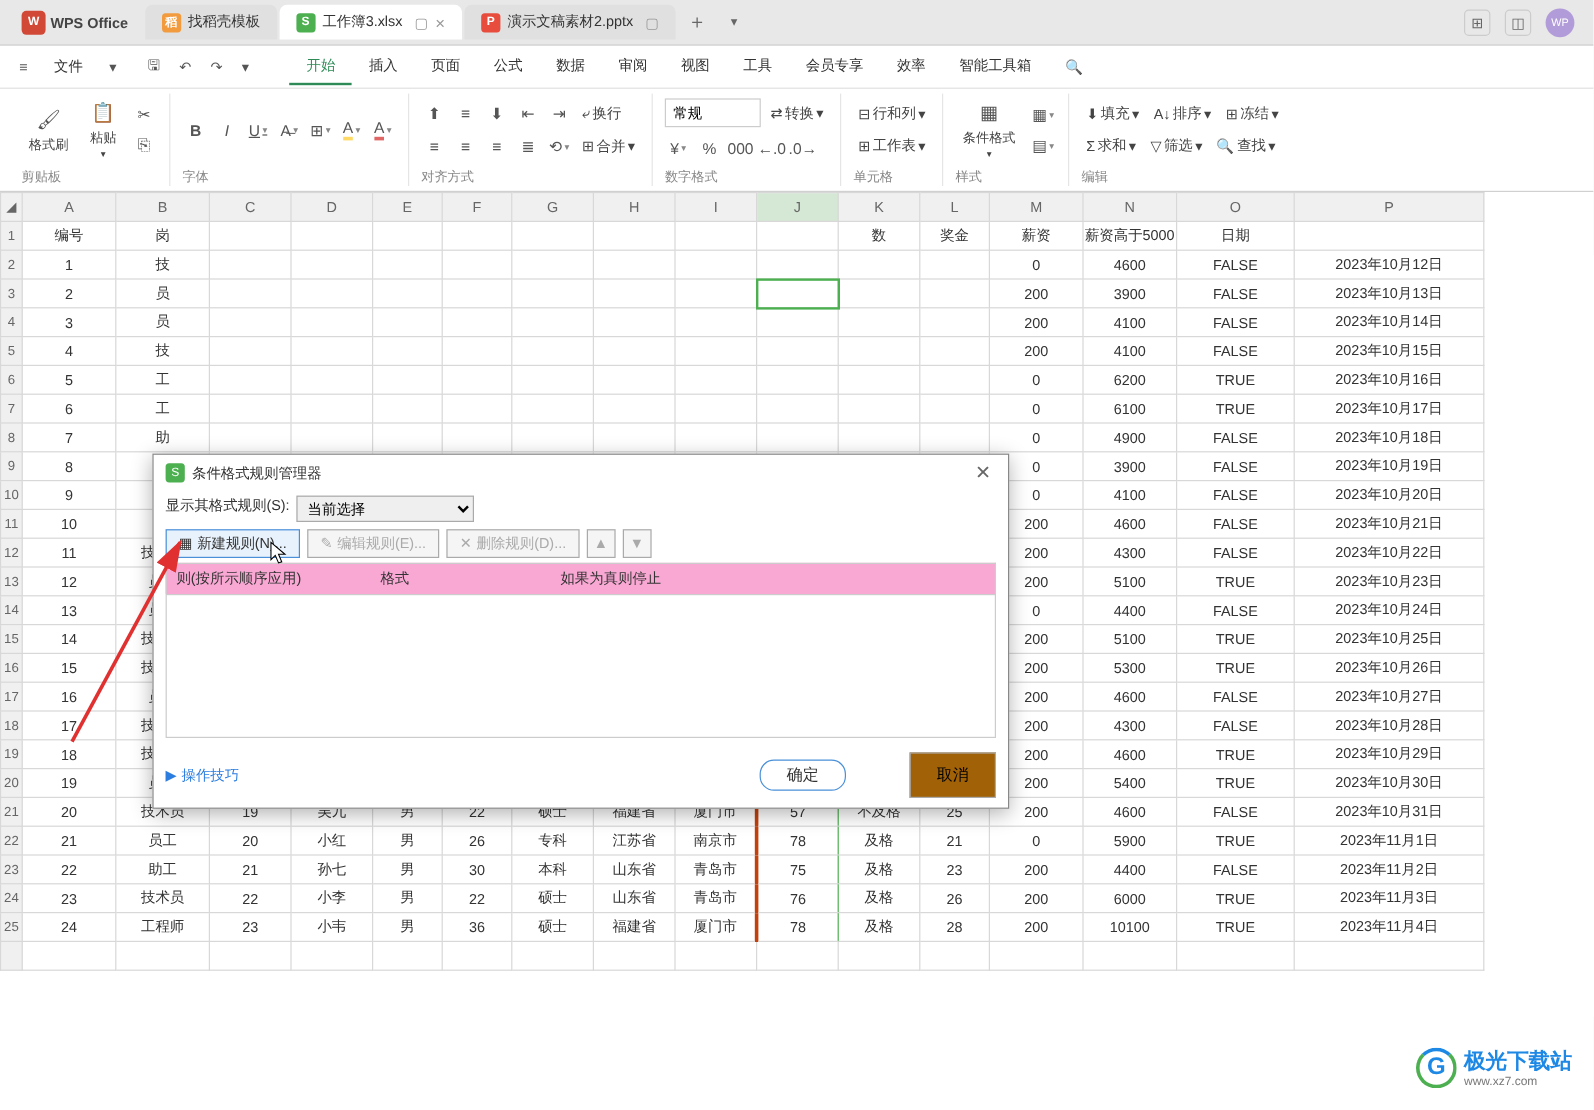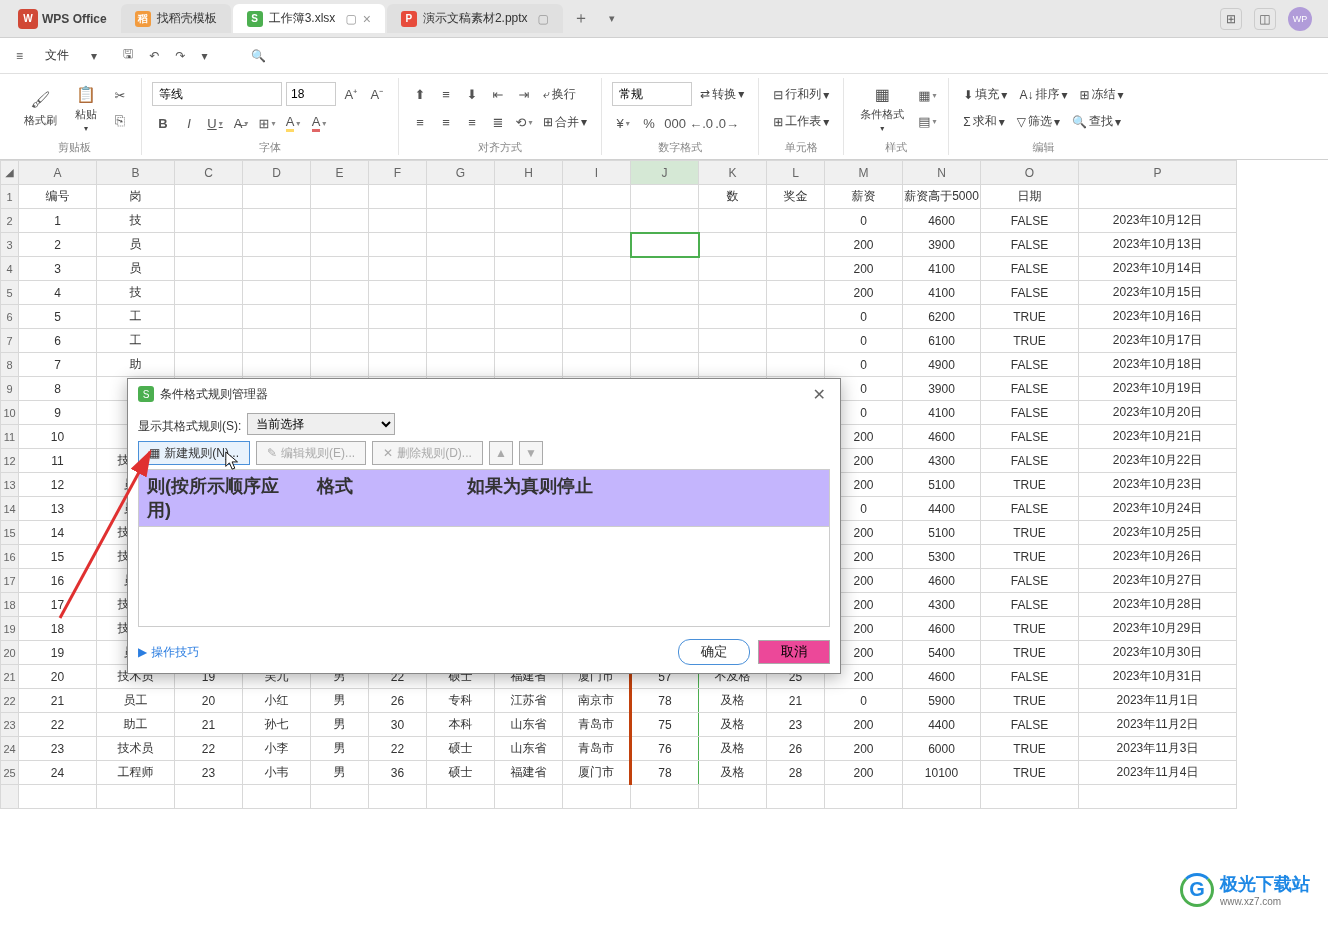--- a/index.html
+++ b/index.html
@@ -29,21 +29,21 @@
 .menu-btn { padding: 4px 6px; color: #555; }
 .menu-file { padding: 4px 12px; color: #333; }
 .menu-item { padding: 6px 14px; color: #333; cursor: pointer; }
 .menu-item.active { color: #2e8b57; border-bottom: 2px solid #2e8b57; font-weight: 500; }
 .menu-search { margin-left: 10px; color: #999; }
 
 
 .ribbon { height: 86px; display: flex; border-bottom: 1px solid #d0d0d0; padding: 4px 8px; }
 .rgroup { display: flex; flex-direction: column; border-right: 1px solid #e5e5e5; padding: 0 10px; }
 .rgroup-content { flex: 1; display: flex; align-items: center; gap: 6px; }
-.rgroup-label { text-align: center; font-size: 11px; color: #888; padding-top: 2px; }
+.rgroup-label { font-size: 11px; color: #888; padding-top: 2px; }
 .rbtn { display: flex; flex-direction: column; align-items: center; gap: 2px; padding: 4px 6px; cursor: pointer; font-size: 11px; color: #444; }
 .rbtn-icon { width: 22px; height: 22px; display: flex; align-items: center; justify-content: center; font-size: 16px; color: #555; }
 .rcol { display: flex; flex-direction: column; gap: 4px; }
 .rrow { display: flex; gap: 4px; align-items: center; }
 .font-select { width: 130px; height: 24px; border: 1px solid #ccc; padding: 0 6px; font-size: 12px; }
 .size-select { width: 50px; height: 24px; border: 1px solid #ccc; padding: 0 4px; font-size: 12px; }
 .mini-btn { width: 22px; height: 22px; border: 1px solid transparent; display: flex; align-items: center; justify-content: center; cursor: pointer; font-size: 13px; color: #555; }
 .mini-btn.dd::after { content: "▾"; font-size: 8px; margin-left: 2px; color: #888; }
 .split-btn { display: flex; align-items: center; gap: 2px; font-size: 12px; color: #444; padding: 2px 4px; }
 .num-select { width: 80px; height: 24px; border: 1px solid #ccc; padding: 0 6px; font-size: 12px; }
@@ -66,35 +66,35 @@
 .colhdr.sel { background: #d5e8d5; }
 .cell-sel { outline: 2px solid #4caf50; outline-offset: -1px; }
 td.colJ { border-left: 3px solid #c2410c; border-right: 1px solid #4caf50; }
 
 
 .dialog { position: absolute; left: 127px; top: 218px; width: 714px; height: 296px; background: #fff; border: 1px solid #888; box-shadow: 0 4px 16px rgba(0,0,0,0.3); z-index: 100; display: flex; flex-direction: column; }
 .dlg-title { height: 30px; display: flex; align-items: center; padding: 0 10px; font-size: 12px; }
 .dlg-title-icon { width: 16px; height: 16px; background: #4caf50; border-radius: 3px; color: #fff; display: flex; align-items: center; justify-content: center; font-size: 10px; margin-right: 6px; }
 .dlg-close { margin-left: auto; font-size: 16px; color: #666; cursor: pointer; padding: 0 4px; }
 .dlg-body { flex: 1; padding: 4px 10px; display: flex; flex-direction: column; }
-.dlg-row1 { display: flex; align-items: flex-end; gap: 6px; margin-bottom: 6px; }
+.dlg-row1 { display: flex; align-items: flex-start; gap: 6px; margin-bottom: 6px; }
 .dlg-select { width: 148px; height: 22px; border: 1px solid #aaa; font-size: 12px; padding: 0 4px; }
 .dlg-toolbar { display: flex; gap: 6px; margin-bottom: 4px; }
 .dlg-btn { height: 24px; padding: 0 10px; border: 1px solid #aaa; background: #f5f5f5; font-size: 12px; display: flex; align-items: center; gap: 4px; cursor: pointer; }
 .dlg-btn.hl { border-color: #4a90d9; background: #e8f2fc; }
 .dlg-btn.disabled { color: #aaa; }
 .dlg-arrow { width: 24px; justify-content: center; }
-.dlg-list-hdr { display: flex; border: 1px solid #ccc; border-bottom: none; background: #c4b5fd; font-size: 18px; font-weight: bold; }
+.dlg-list-hdr { display: flex; border: 1px solid #ccc; border-bottom: none; background: #f9a8d4; font-size: 12px; }
 .dlg-list-hdr div { padding: 4px 8px; }
 .dlg-list { flex: 1; border: 1px solid #ccc; background: #fff; }
 .dlg-footer { display: flex; align-items: center; padding: 8px 10px; gap: 8px; }
 .dlg-tip { color: #2b7de0; display: flex; align-items: center; gap: 4px; font-size: 12px; }
 .dlg-footer-btn { margin-left: auto; border-radius: 12px; }
 .dlg-ok { width: 72px; height: 26px; border: 1px solid #4a90d9; background: #fff; color: #333; cursor: pointer; }
-.dlg-cancel { width: 72px; height: 24px; border: 1px solid #aaa; background: #ec4899; cursor: pointer; }
+.dlg-cancel { width: 72px; height: 38px; border: 1px solid #aaa; background: #a16207; cursor: pointer; margin-left: 45px; }
 
 
 .arrow-svg { position: absolute; left: 50px; top: 278px; width: 200px; height: 200px; z-index: 200; pointer-events: none; }
 .cursor-img { position: absolute; left: 224px; top: 290px; width: 18px; height: 22px; z-index: 210; pointer-events: none; }
 .wm-dl { position: absolute; right: 18px; bottom: 18px; display: flex; align-items: center; gap: 6px; color: #1e88e5; font-size: 18px; z-index: 53; font-weight: bold; pointer-events:none;}
 .wm-dl .small { font-size: 10px; color: #777; font-weight: normal; }
 .wm-dl-icon { width: 34px; height: 34px; border: 3px solid #4caf50; border-radius: 50%; border-top-color: #1e88e5; display: flex; align-items: center; justify-content: center; color: #1e88e5; font-size: 20px; }
 </style>
 </head>
 <body>
@@ -136,20 +136,33 @@
   <div class="menubar">
     <span class="menu-btn">≡</span>
     <span class="menu-file">文件</span>
     <span class="menu-btn">▾</span>
     <span style="width:6px"></span>
     <span class="menu-btn">🖫</span>
     <span class="menu-btn">↶</span>
     <span class="menu-btn">↷</span>
     <span class="menu-btn">▾</span>
     <span style="width:20px"></span>
+    <div id="menuitems" style="display:flex">
+        <span class="menu-item active">开始</span>
+        <span class="menu-item">插入</span>
+        <span class="menu-item">页面</span>
+        <span class="menu-item">公式</span>
+        <span class="menu-item">数据</span>
+        <span class="menu-item">审阅</span>
+        <span class="menu-item">视图</span>
+        <span class="menu-item">工具</span>
+        <span class="menu-item">会员专享</span>
+        <span class="menu-item">效率</span>
+        <span class="menu-item">智能工具箱</span>
+      </div>
     <span class="menu-search">🔍</span>
   </div>
 
   <div class="ribbon">
     <div class="rgroup">
       <div class="rgroup-content">
         <div class="rbtn">
             <div class="rbtn-icon">🖌</div>
             <span>格式刷</span>
           </div>
@@ -162,26 +175,20 @@
           <div class="mini-btn">✂</div>
           <div class="mini-btn">⎘</div>
         </div>
       </div>
       <div class="rgroup-label">剪贴板</div>
     </div>
 
     <div class="rgroup">
       <div class="rgroup-content">
         <div class="rcol" style="gap:6px">
-          <div class="rrow">
-            <input class="font-select" value="等线" style="">
-            <input class="size-select" value="18" style="">
-            <div class="mini-btn">A⁺</div>
-            <div class="mini-btn">A⁻</div>
-          </div>
           <div class="rrow">
             <div class="mini-btn" style="font-weight:bold">B</div>
             <div class="mini-btn" style="font-style:italic">I</div>
             <div class="mini-btn dd" style="text-decoration:underline">U</div>
             <div class="mini-btn dd">A̶</div>
             <div class="mini-btn dd">⊞</div>
             <div class="mini-btn dd">
                 <span style="border-bottom:3px solid #ffd966">A</span>
               </div>
             <div class="mini-btn dd">

